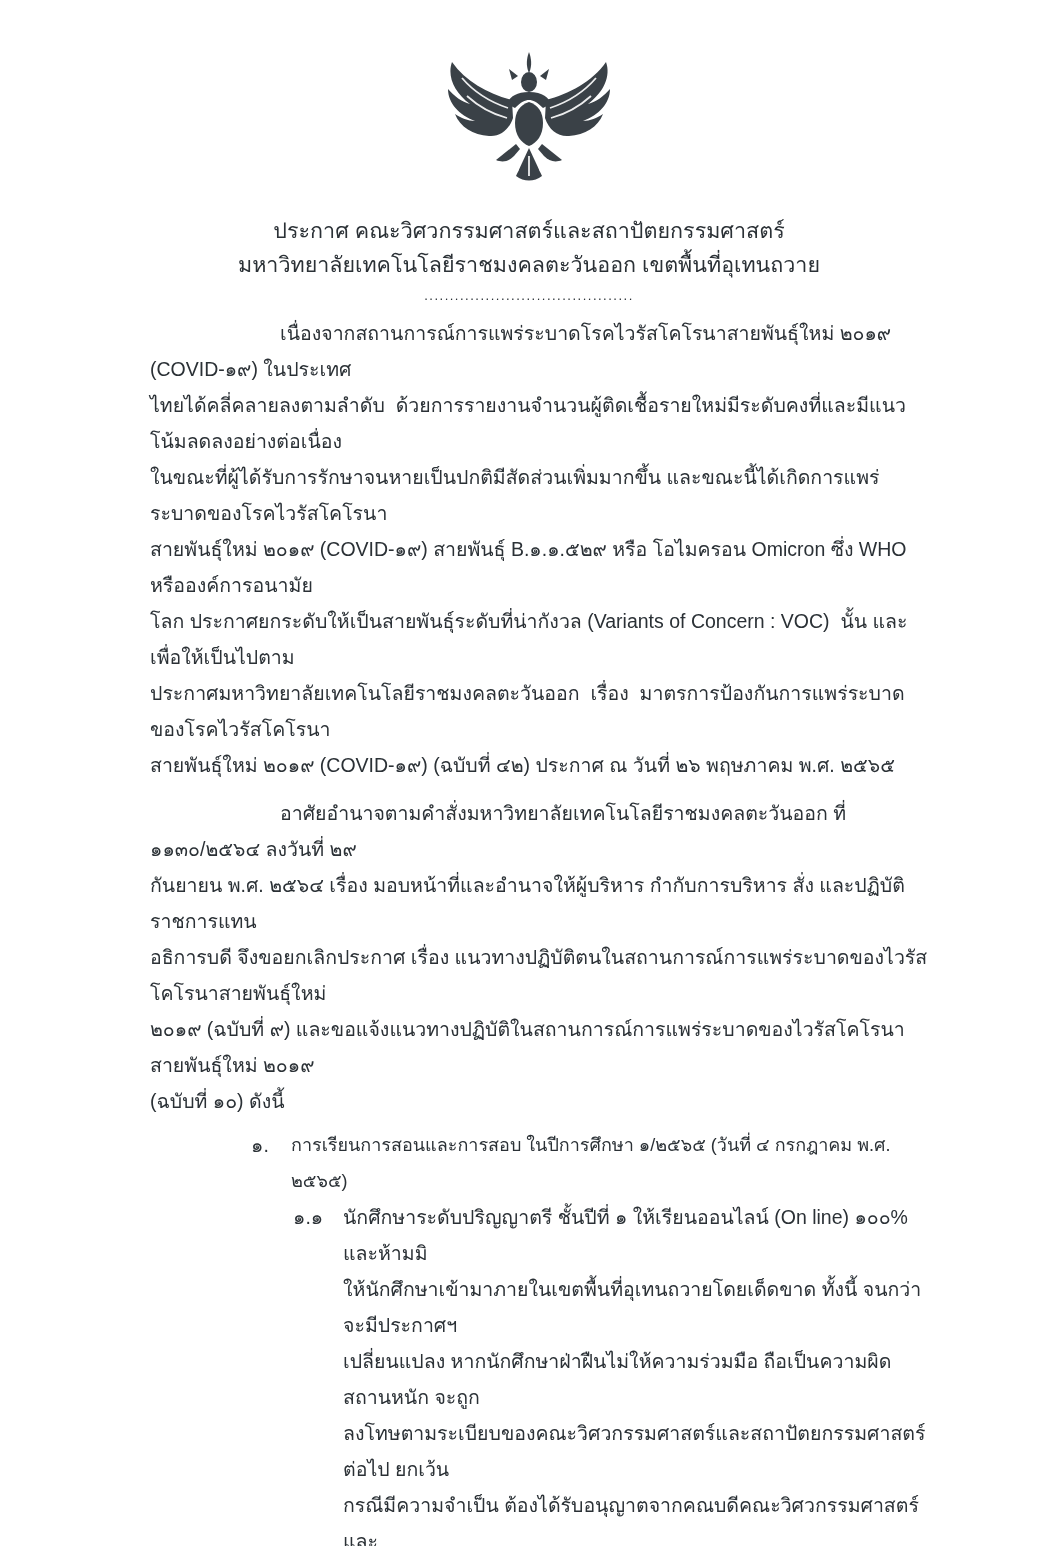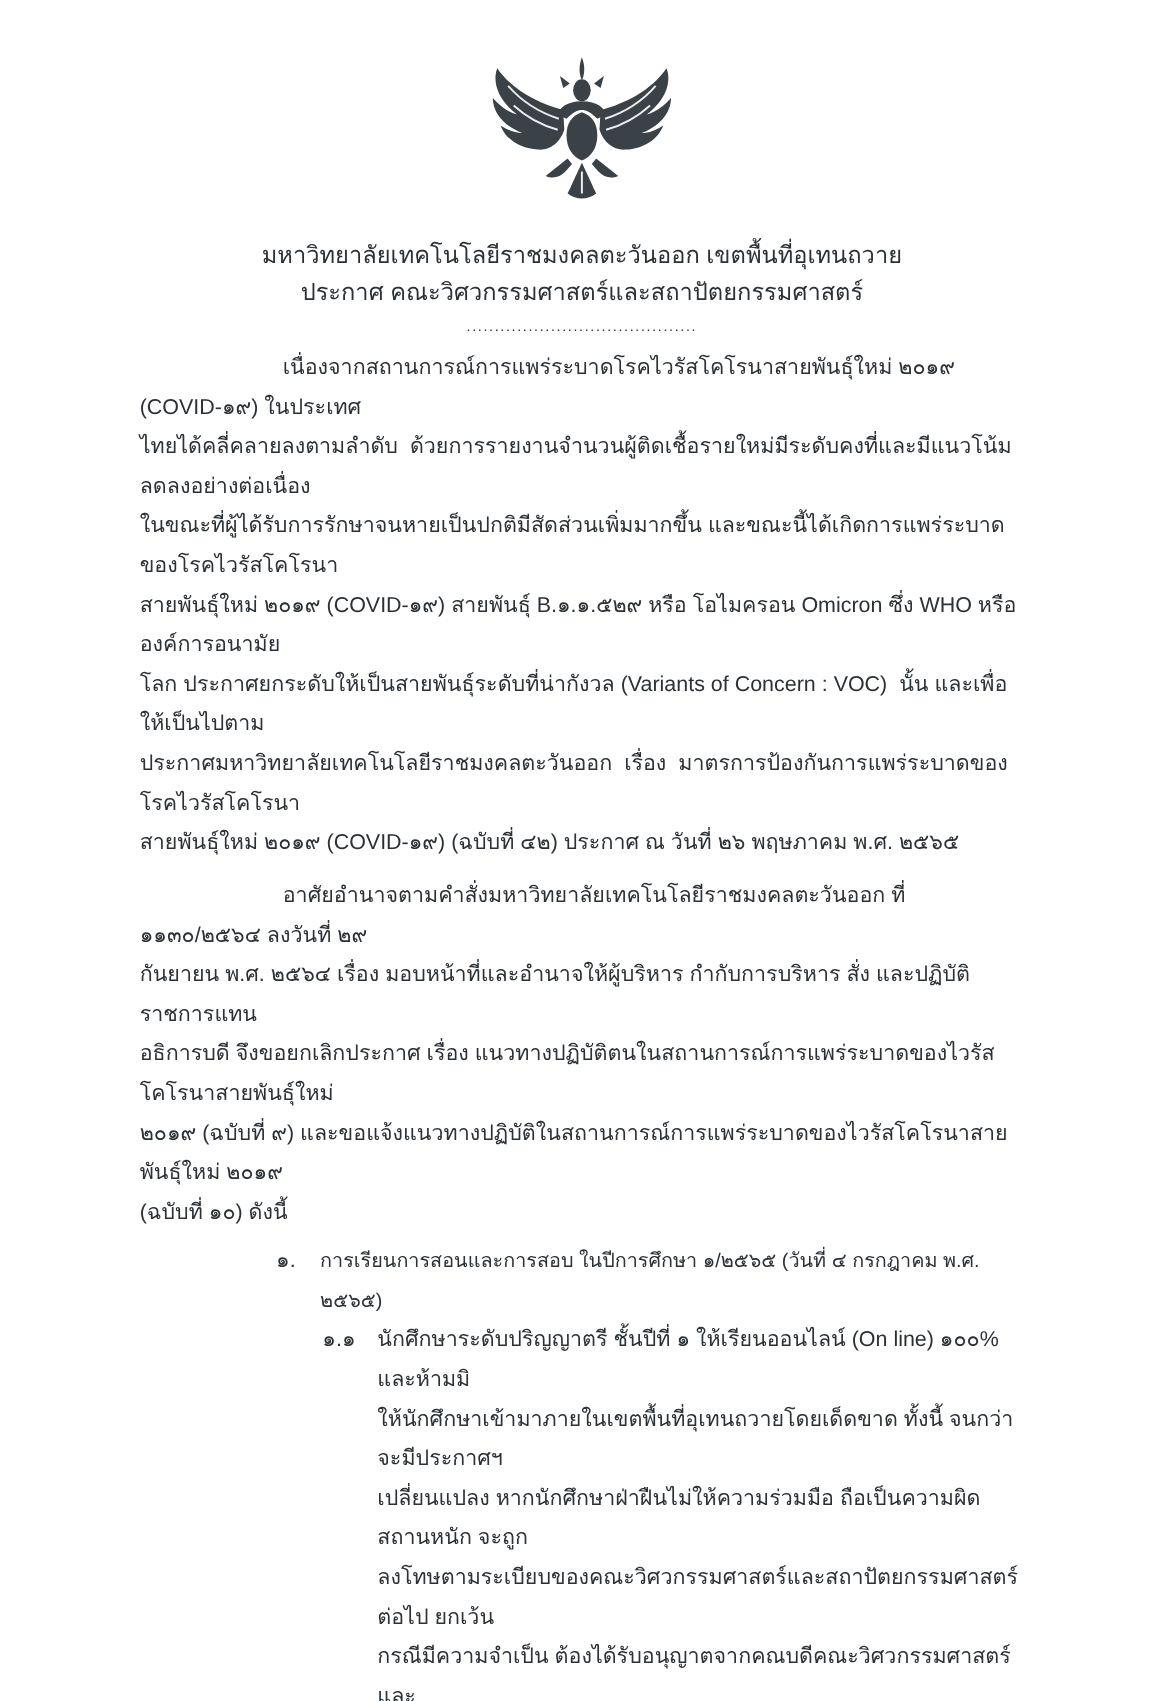--- a/index.html
+++ b/index.html
@@ -19,21 +19,21 @@
 
   .dots-line {
     text-align: center; font-size: 13px; letter-spacing: 1.5px;
     color: #2b3136; margin: 6px 0 12px 0;
   }
 
   .para {
     font-size: 19.5px; line-height: 36px;
     white-space: pre-wrap; text-align: left;
   }
-  .para.first-indent { text-indent: 130px; }
+  .para.first-indent { text-indent: 130px; margin-left: 23px; }
   .para.gap-top { margin-top: 12px; }
 
   .measures-list { margin: 8px 0 0 0; padding: 0; list-style: none; }
   .list-item { margin-top: 2px; }
   .item-head-row { display: flex; margin-left: 124px; }
   .item-number { flex: none; width: 40px; font-size: 19.5px; line-height: 36px; }
   .item-heading { font-size: 18px; line-height: 36px; white-space: pre-wrap; }
   .sub-row { display: flex; margin-left: 166px; }
   .sub-number { flex: none; width: 50px; font-size: 19.5px; line-height: 36px; }
   .sub-lines { width: 588px; font-size: 19.5px; line-height: 36px; white-space: pre-wrap; }
@@ -73,22 +73,22 @@
         <path d="M116 58 C134 52 150 42 162 28"></path>
         <path d="M117 68 C132 64 146 56 157 46"></path>
         <path d="M74 58 C56 52 40 42 28 28"></path>
         <path d="M73 68 C58 64 44 56 33 46"></path>
         <path d="M89 104 l-6 18 M95 106 v20 M101 104 l6 18"></path>
       </g>
     </svg>
   </div>
 
   <div class="title-block">
+    <div class="title-line">ประกาศ คณะวิศวกรรมศาสตร์และสถาปัตยกรรมศาสตร์</div>
     <div class="title-line">มหาวิทยาลัยเทคโนโลยีราชมงคลตะวันออก เขตพื้นที่อุเทนถวาย</div>
-    <div class="title-line">ประกาศ คณะวิศวกรรมศาสตร์และสถาปัตยกรรมศาสตร์</div>
   </div>
   <div class="dots-line">.........................................</div>
 
   <div class="para first-indent gap-top">เนื่องจากสถานการณ์การแพร่ระบาดโรคไวรัสโคโรนาสายพันธุ์ใหม่ ๒๐๑๙ (COVID-๑๙) ในประเทศ
 ไทยได้คลี่คลายลงตามลำดับ  ด้วยการรายงานจำนวนผู้ติดเชื้อรายใหม่มีระดับคงที่และมีแนวโน้มลดลงอย่างต่อเนื่อง
 ในขณะที่ผู้ได้รับการรักษาจนหายเป็นปกติมีสัดส่วนเพิ่มมากขึ้น และขณะนี้ได้เกิดการแพร่ระบาดของโรคไวรัสโคโรนา
 สายพันธุ์ใหม่ ๒๐๑๙ (COVID-๑๙) สายพันธุ์ B.๑.๑.๕๒๙ หรือ โอไมครอน Omicron ซึ่ง WHO หรือองค์การอนามัย
 โลก ประกาศยกระดับให้เป็นสายพันธุ์ระดับที่น่ากังวล (Variants of Concern : VOC)  นั้น และเพื่อให้เป็นไปตาม
 ประกาศมหาวิทยาลัยเทคโนโลยีราชมงคลตะวันออก  เรื่อง  มาตรการป้องกันการแพร่ระบาดของโรคไวรัสโคโรนา
 สายพันธุ์ใหม่ ๒๐๑๙ (COVID-๑๙) (ฉบับที่ ๔๒) ประกาศ ณ วันที่ ๒๖ พฤษภาคม พ.ศ. ๒๕๖๕</div>

